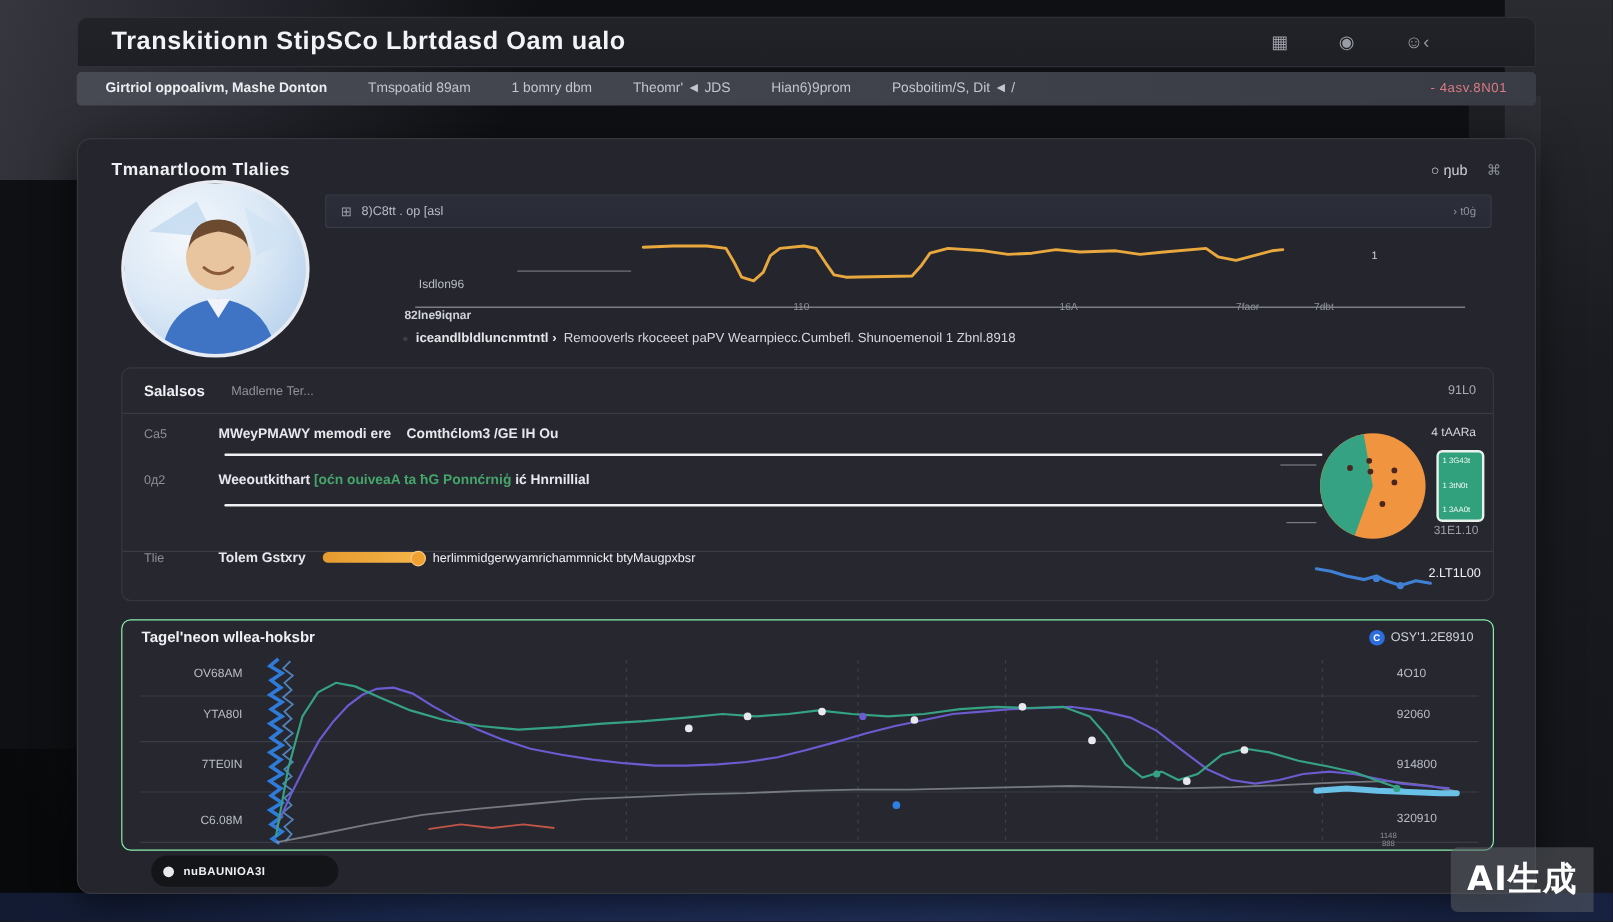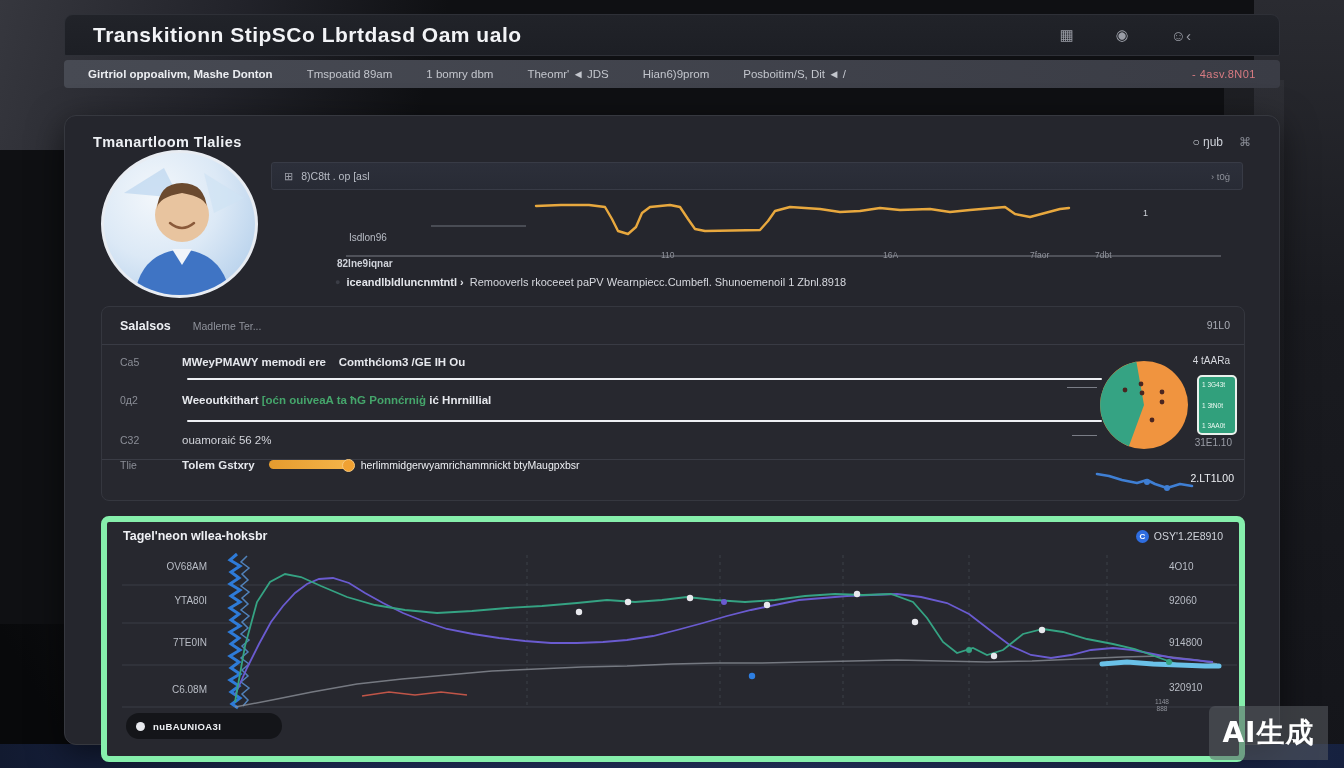--- a/index.html
+++ b/index.html
@@ -102,22 +102,22 @@
     background:#31a07c; border:2px solid #e9f1ec; border-radius:5px; padding:4px 3px;
     display:flex; flex-direction:column; justify-content:space-between; }
   .legend-box span { font-size:6.5px; color:#eefaf3; white-space:nowrap; }
   .pie-wrap { position:absolute; left:996px; top:52px; width:92px; height:92px; }
   .leader { position:absolute; height:1px; background:#7a7d86; }
   .ld1 { left:965px; top:80px; width:30px; } .ld2 { left:970px; top:128px; width:25px; }
   .spark-wrap { position:absolute; left:990px; top:160px; width:112px; height:32px; }
   .r4-val { position:absolute; right:10px; top:165px; font-size:10.5px; color:#eef0f4; }
 
   
-  .bottom-panel { position:absolute; left:36px; top:400px; width:1144px; height:246px;
-    background:#27282f; border:6px solid #86efac; border-radius:8px; }
+  .bottom-panel { position:absolute; left:36px; top:400px; width:1144px; height:193px;
+    background:#27282f; border:1px solid #86efac; border-radius:8px; }
   .bp-header { position:absolute; left:0; top:0; width:100%; height:28px; display:flex; align-items:center; padding:0 16px; }
   .bp-title { font-size:12.5px; font-weight:bold; color:#eef0f4; }
   .bp-right { margin-left:auto; display:flex; align-items:center; gap:5px; font-size:10.5px; color:#cfd3da; }
   .bp-right .blue-dot { width:13px; height:13px; border-radius:50%; background:#2e6de0; color:#fff;
     font-size:8px; display:flex; align-items:center; justify-content:center; font-weight:bold; }
   .bp-chart { position:absolute; left:0; top:28px; width:1144px; height:164px; }
   .yl { position:absolute; font-size:10px; color:#b9bdc6; width:64px; text-align:right; left:36px; }
   .yr { position:absolute; font-size:10px; color:#b9bdc6; left:1062px; }
   .bp-foot { position:absolute; left:1048px; top:176px; font-size:6.5px; color:#8f929b; line-height:7px; text-align:center; }
 
@@ -224,24 +224,20 @@
       <span class="t-text">MWeyPMAWY memodi ere    Comthćlom3 /GE IH Ou</span>
     </div>
     <div class="sep-bright sep1"></div>
 
     <div class="t-row row2">
       <span class="t-key">0д2</span>
       <span class="t-text"><span>Weeoutkithart </span><span class="green">[oćn ouiveaA ta ħG Ponnćrniģ</span><span> ić Hnrnillial</span></span>
     </div>
     <div class="sep-bright sep2"></div>
 
-    <div class="t-row row3">
-      <span class="t-key">C32</span>
-      <span class="t-text">ouamoraić 56 2%</span>
-    </div>
     <div class="sep-faint"></div>
 
     <div class="t-row row4">
       <span class="t-key">Tlie</span>
       <span class="t-text">Tolem Gstxry</span>
       <span class="pill"></span>
       <span class="t-note">herlimmidgerwyamrichammnickt btyMaugpxbsr</span>
     </div>
 
     <span class="tp-right-sm" style="top:48px">4 tAARa</span>

